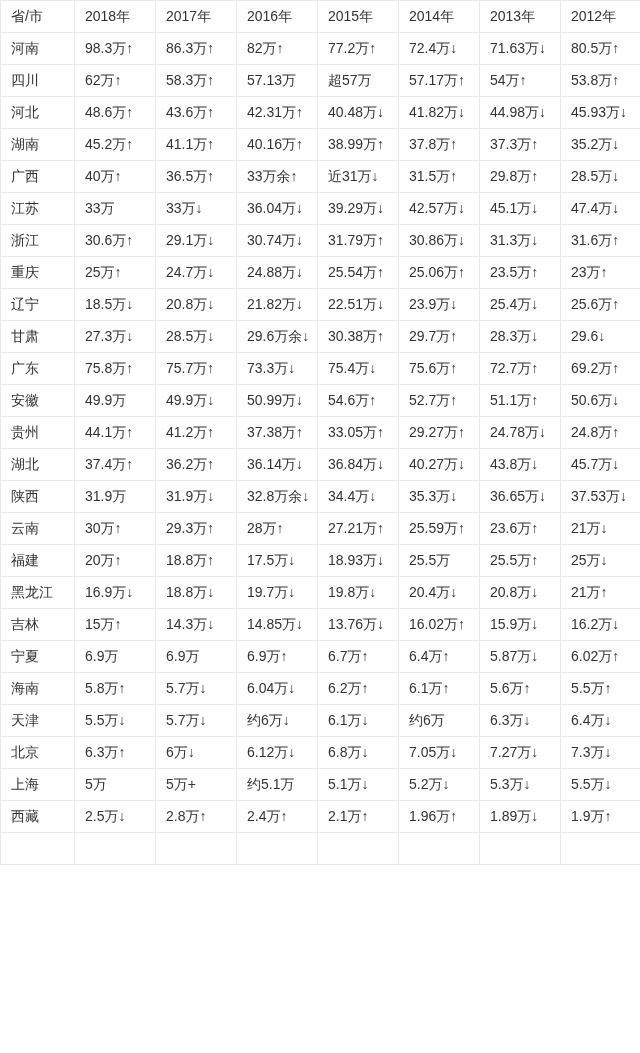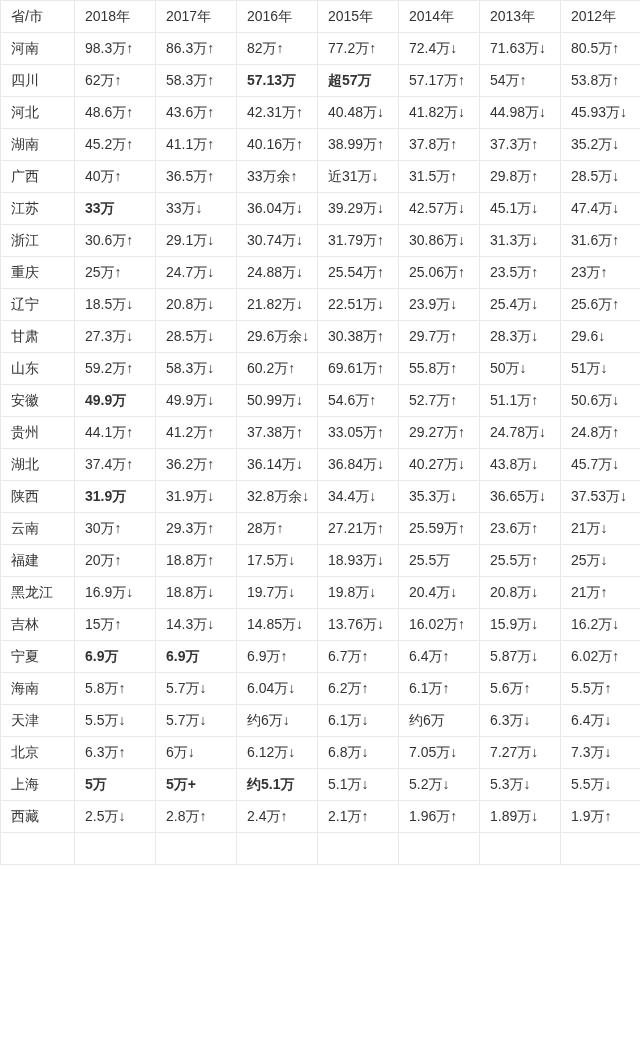--- a/index.html
+++ b/index.html
@@ -25,21 +25,21 @@
     line-height: 31px;
     padding: 0 2px 0 10px;
     font-size: 14px;
     font-weight: normal;
     color: #333333;
     text-align: left;
     vertical-align: middle;
     white-space: nowrap;
     overflow: hidden;
   }
-  .data-table td.bold { font-weight: bold; }
+  .data-table td.bold { font-weight: normal; }
   .data-table tr.empty-row td { height: 31px; }
 </style>
 </head>
 <body>
 
 <table class="data-table">
   <colgroup>
     <col class="col-province">
     <col class="col-year">
       <col class="col-year">
@@ -156,28 +156,28 @@
         <td>甘肃</td>
         <td>27.3万↓</td>
         <td>28.5万↓</td>
         <td>29.6万余↓</td>
         <td>30.38万↑</td>
         <td>29.7万↑</td>
         <td>28.3万↓</td>
         <td>29.6↓</td>
       </tr>
       <tr>
-        <td>山东</td>
-        <td>59.2万↑</td>
-        <td>58.3万↓</td>
-        <td>60.2万↑</td>
-        <td>69.61万↑</td>
-        <td>55.8万↑</td>
-        <td>50万↓</td>
-        <td>51万↓</td>
+        <td>广东</td>
+        <td>75.8万↑</td>
+        <td>75.7万↑</td>
+        <td>73.3万↓</td>
+        <td>75.4万↓</td>
+        <td>75.6万↑</td>
+        <td>72.7万↑</td>
+        <td>69.2万↑</td>
       </tr>
       <tr>
         <td>安徽</td>
         <td class="bold">49.9万</td>
         <td>49.9万↓</td>
         <td>50.99万↓</td>
         <td>54.6万↑</td>
         <td>52.7万↑</td>
         <td>51.1万↑</td>
         <td>50.6万↓</td>

